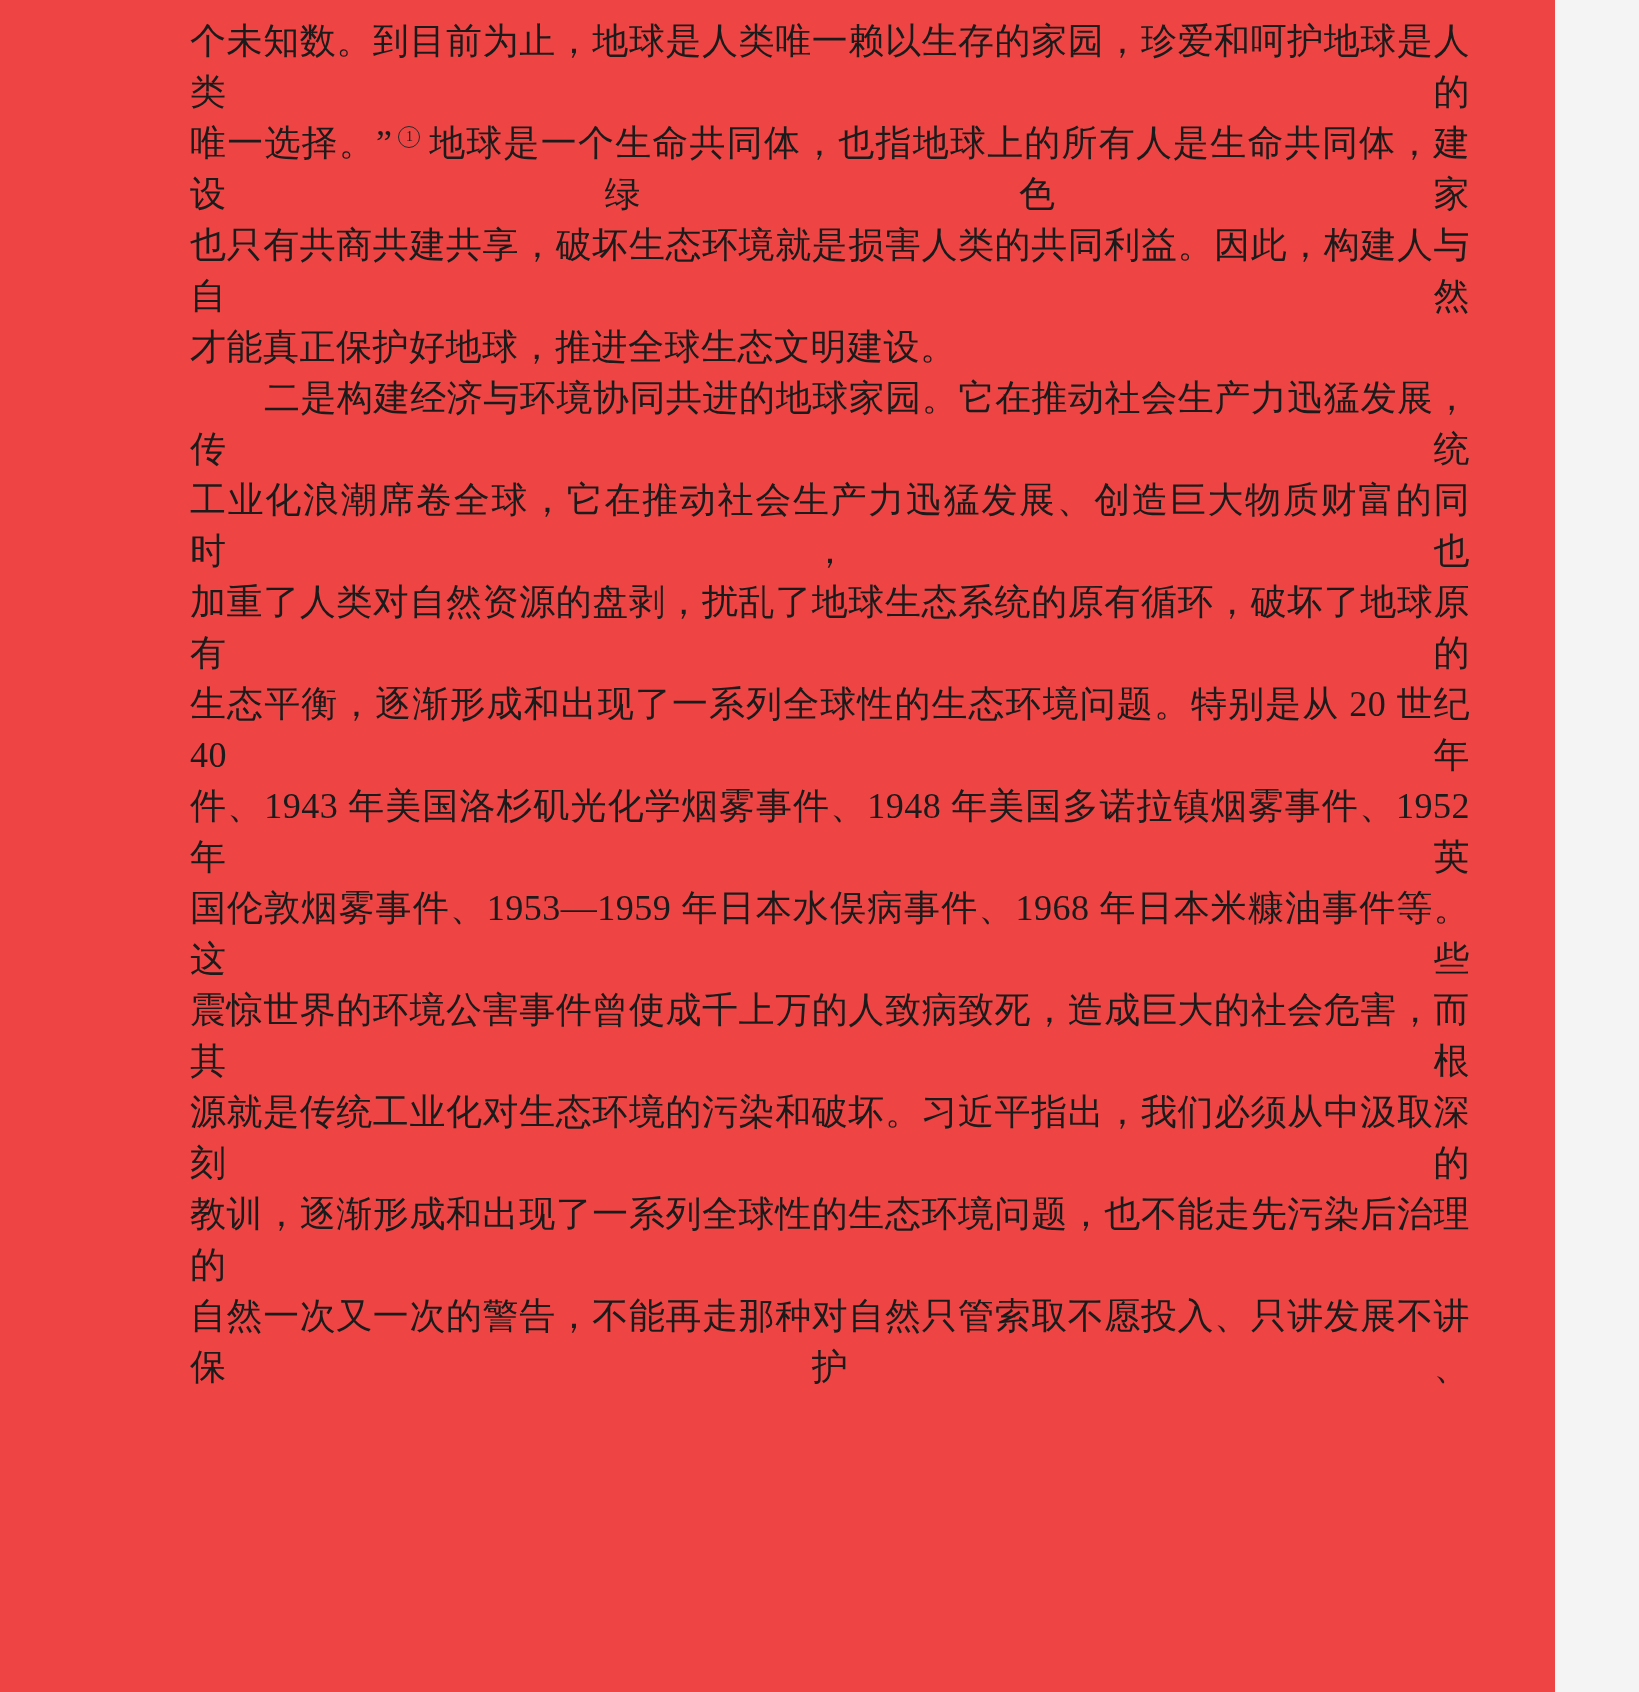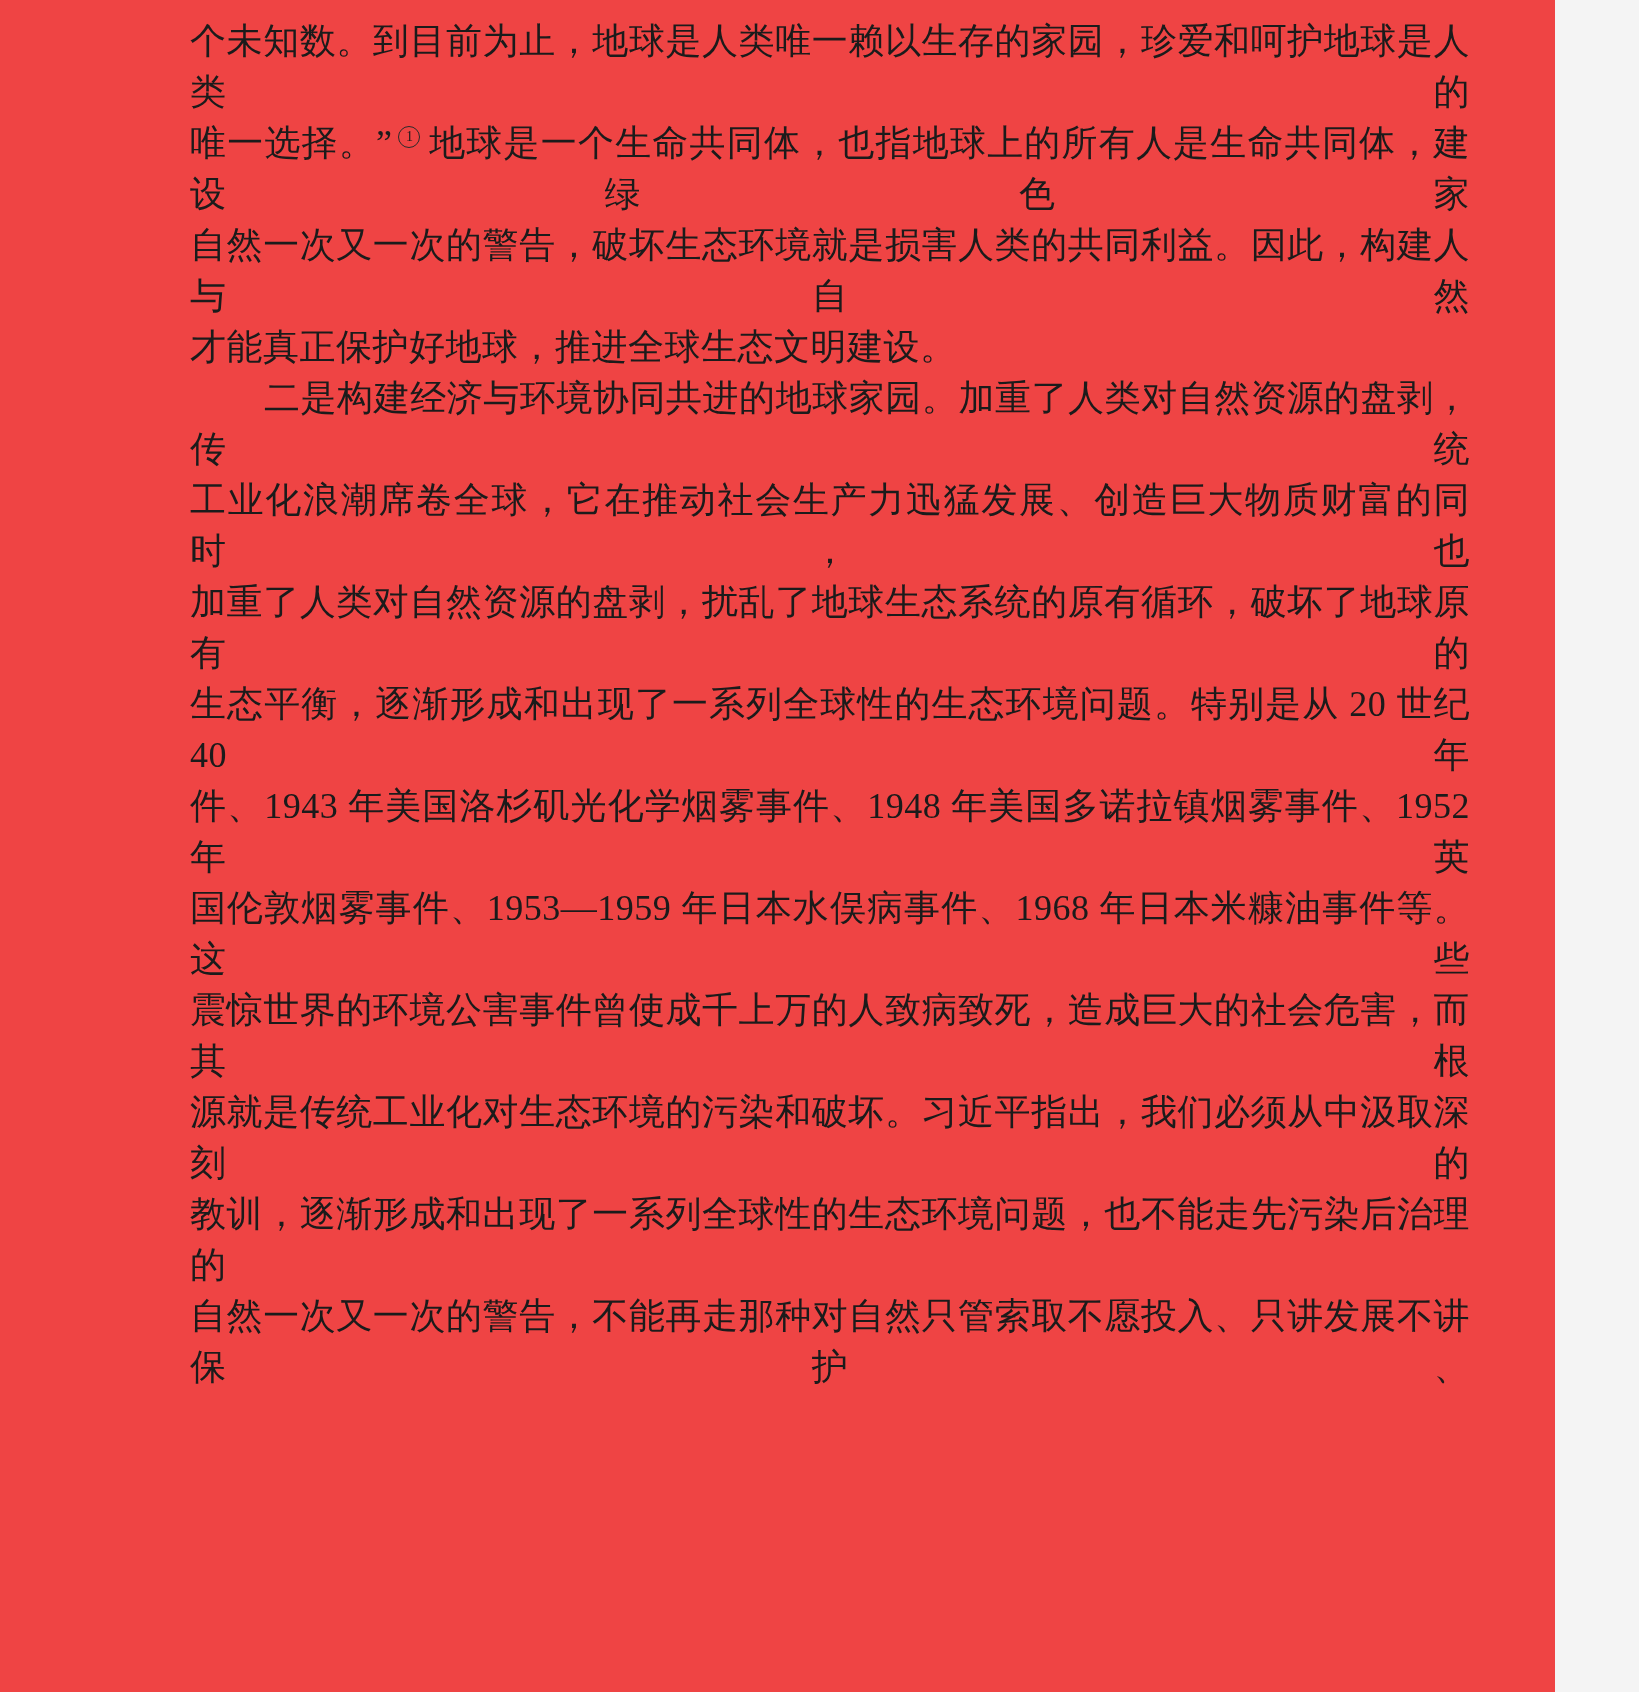--- a/index.html
+++ b/index.html
@@ -57,25 +57,25 @@
   }
 </style>
 </head>
 <body>
 
 <main class="page">
   <section class="body-text" style="color: rgb(27, 27, 27);">
       <div class="paragraph">
         <div class="line">个未知数。到目前为止，地球是人类唯一赖以生存的家园，珍爱和呵护地球是人类的</div>
         <div class="line">唯一选择。”<span class="fnref">1</span>地球是一个生命共同体，也指地球上的所有人是生命共同体，建设绿色家</div>
-        <div class="line">自然一次又一次的警告，破坏生态环境就是损害人类的共同利益。因此，构建人与自然</div>
+        <div class="line">也只有共商共建共享，破坏生态环境就是损害人类的共同利益。因此，构建人与自然</div>
         <div class="line last">才能真正保护好地球，推进全球生态文明建设。</div>
       </div>
       <div class="paragraph">
-        <div class="line indent">二是构建经济与环境协同共进的地球家园。加重了人类对自然资源的盘剥，传统</div>
+        <div class="line indent">二是构建经济与环境协同共进的地球家园。它在推动社会生产力迅猛发展，传统</div>
         <div class="line">工业化浪潮席卷全球，它在推动社会生产力迅猛发展、创造巨大物质财富的同时，也</div>
         <div class="line">加重了人类对自然资源的盘剥，扰乱了地球生态系统的原有循环，破坏了地球原有的</div>
         <div class="line">生态平衡，逐渐形成和出现了一系列全球性的生态环境问题。特别是从 20 世纪 40 年</div>
         <div class="line">件、1943 年美国洛杉矶光化学烟雾事件、1948 年美国多诺拉镇烟雾事件、1952 年英</div>
         <div class="line">国伦敦烟雾事件、1953—1959 年日本水俣病事件、1968 年日本米糠油事件等。这些</div>
         <div class="line">震惊世界的环境公害事件曾使成千上万的人致病致死，造成巨大的社会危害，而其根</div>
         <div class="line">源就是传统工业化对生态环境的污染和破坏。习近平指出，我们必须从中汲取深刻的</div>
         <div class="line">教训，逐渐形成和出现了一系列全球性的生态环境问题，也不能走先污染后治理的</div>
         <div class="line">自然一次又一次的警告，不能再走那种对自然只管索取不愿投入、只讲发展不讲保护、</div>
       </div>

